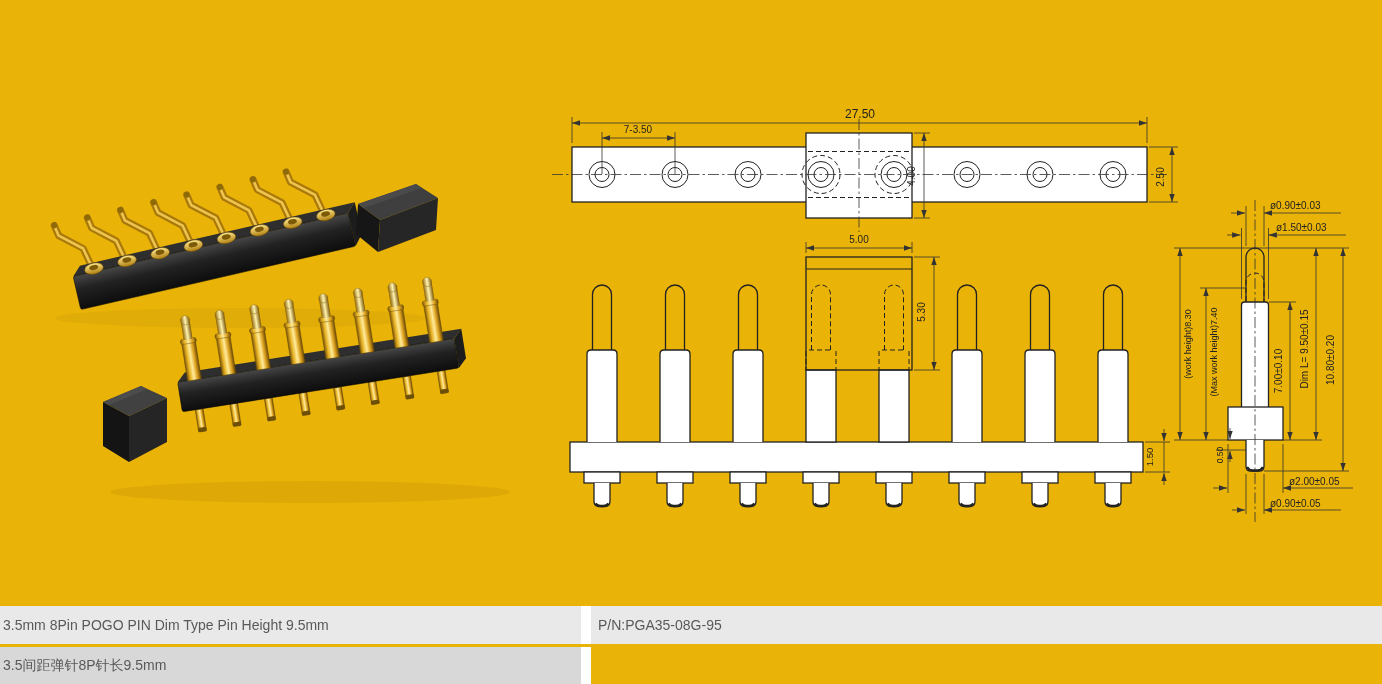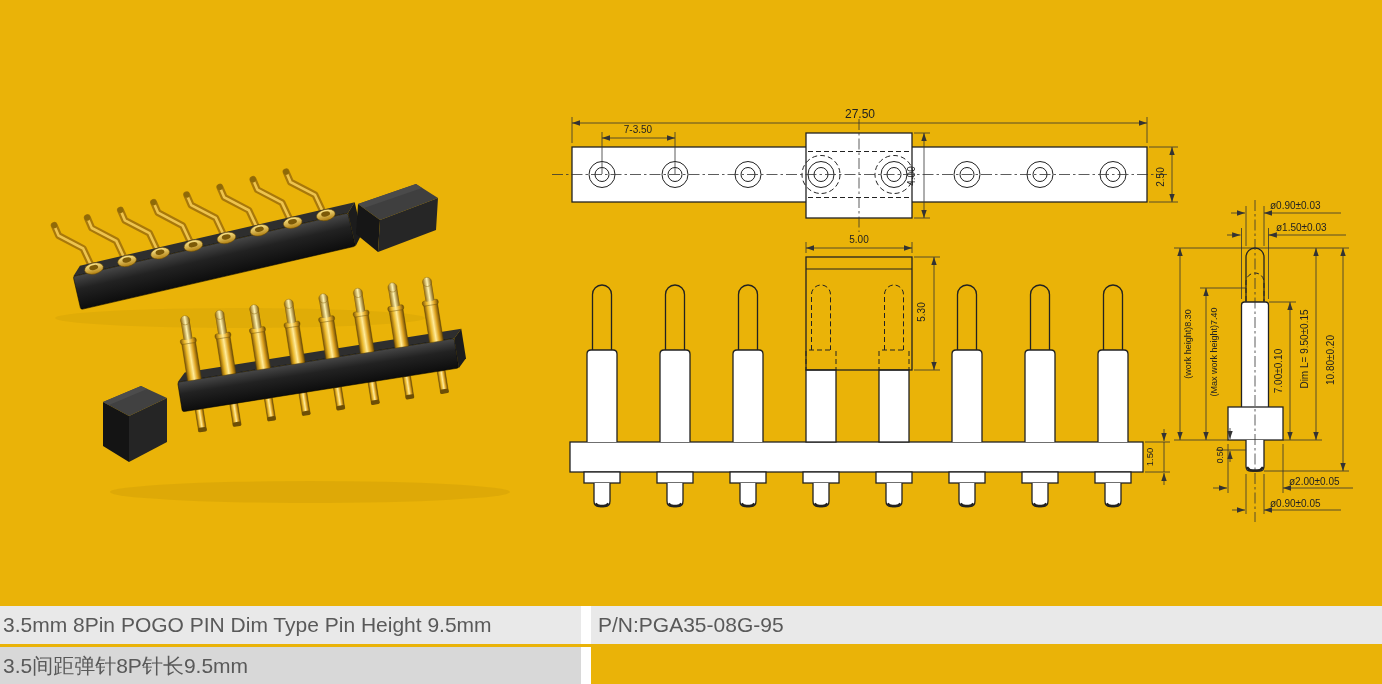--- a/index.html
+++ b/index.html
@@ -11,21 +11,21 @@
   .thin{stroke:#222;stroke-width:1;}
   .dash{stroke:#222;stroke-width:1;stroke-dasharray:5,3;fill:none;}
   .cl{stroke:#333;stroke-width:0.8;stroke-dasharray:11,3,2.5,3;fill:none;}
   .dim{stroke:#333;stroke-width:0.8;fill:none;}
   .dt{font-family:"Liberation Sans","DejaVu Sans",sans-serif;fill:#222;}
   
   .spec-table{position:absolute;left:0;top:606px;width:1382px;}
   .trow{display:flex;width:100%;}
   .trow1{height:38px;margin-bottom:3px;}
   .trow2{height:37px;}
-  .tcell{display:flex;align-items:center;font-size:21px;color:#595959;
+  .tcell{display:flex;align-items:center;font-size:14px;color:#595959;
          white-space:nowrap;overflow:hidden;}
   .trow1 .tcell{background:#e9e9e9;}
   .trow2 .tcell{background:#d8d8d8;}
   .tleft{width:578px;padding-left:3px;}
   .tgap{width:10px;background:#fff;}
   .tright{flex:1;padding-left:7px;}
 </style>
 </head>
 <body>
 

